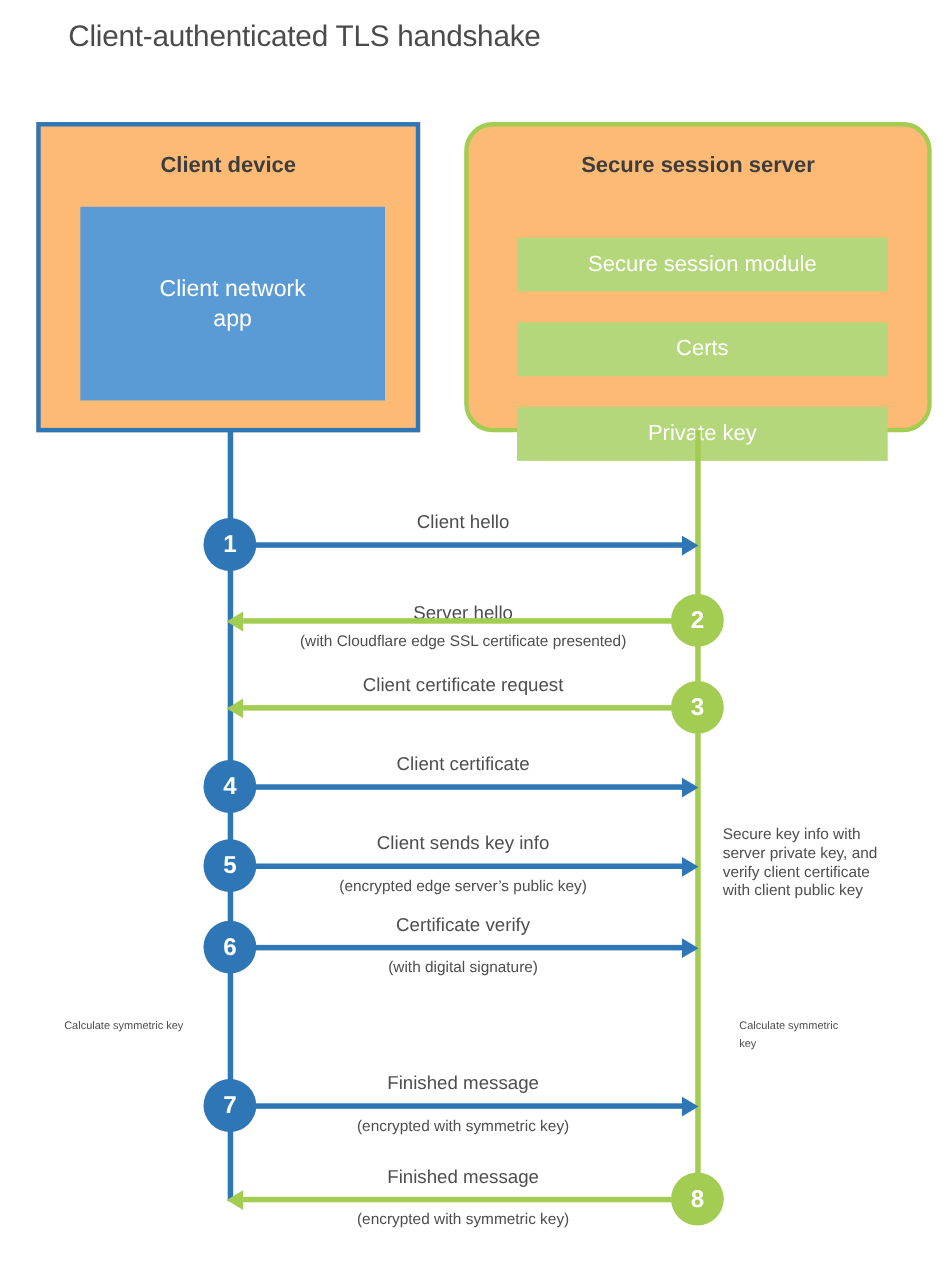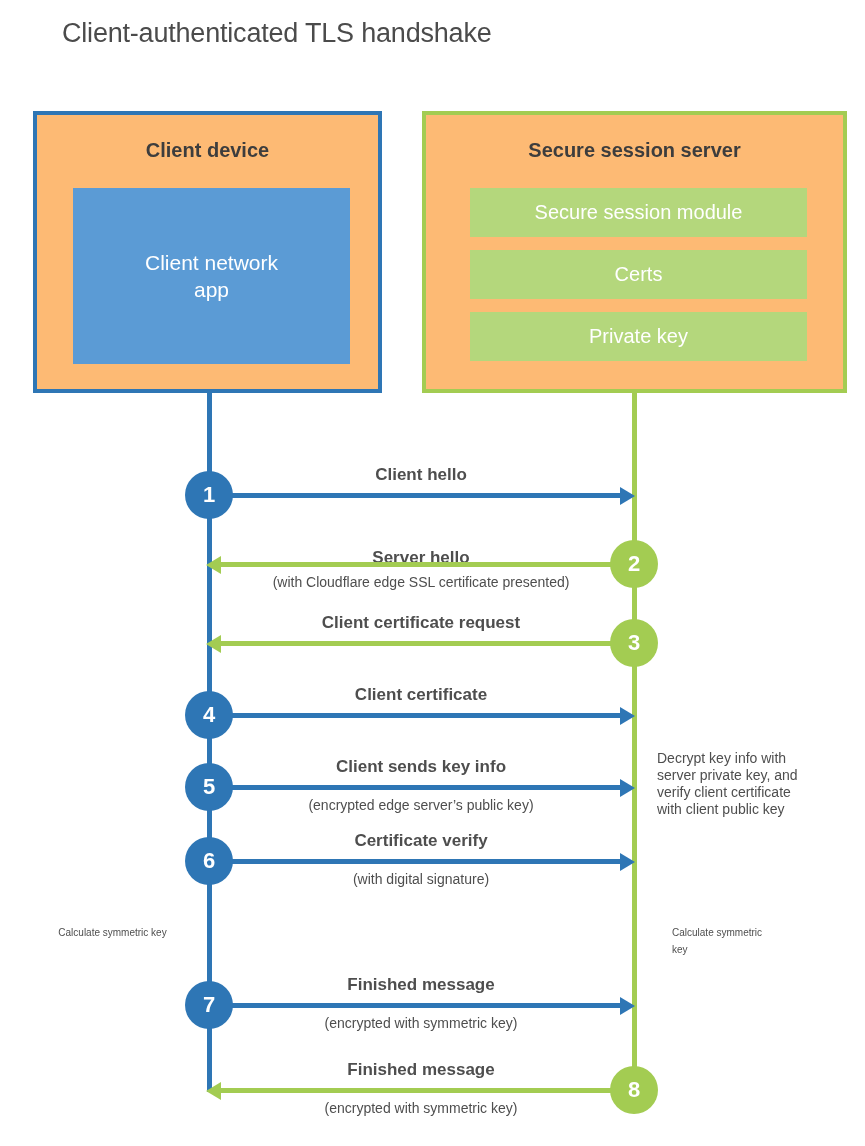--- a/index.html
+++ b/index.html
@@ -15,34 +15,34 @@
   .canvas{position:relative;width:865px;height:1146px;background:#fff;overflow:hidden;}
 
   .page-title{
     position:absolute;left:30px;top:18px;
     font-size:27px;font-weight:300;letter-spacing:-0.2px;color:#4b4b4b;margin-left:32px;
   }
 
   
   .entity-box{position:absolute;top:111px;height:282px;border:4px solid;background:#fdba74;box-sizing:border-box;}
   .client-box{left:33px;width:349px;border-color:var(--blue);}
-  .server-box{left:422px;width:425px;border-color:var(--green);}
+  .server-box{left:422px;width:425px;border-color:var(--green);border-radius:26px;}
   .entity-title{margin-top:24px;text-align:center;font-size:20px;font-weight:bold;color:var(--text-dark);}
 
   .client-app{
     position:absolute;left:36px;top:73px;width:277px;height:176px;
     background:var(--blue-light);color:#fff;font-size:21px;
     display:flex;align-items:center;justify-content:center;text-align:center;
   }
   .client-app .inner{max-width:165px;line-height:1.3;}
 
   .server-modules{position:absolute;left:44px;top:73px;width:337px;}
   .module-bar{
     height:49px;margin-bottom:13px;background:var(--green-light);
-    color:#fff;font-size:20px;display:flex;align-items:center;justify-content:center;
+    color:#fff;font-size:20px;display:flex;align-items:center;justify-content:center;margin-top:28px;
   }
 
   
   .lifeline{position:absolute;top:391px;width:5px;height:701px;}
   .lifeline.blue{left:207px;background:var(--blue);}
   .lifeline.green{left:632px;background:var(--green);}
 
   
   .circle{
     position:absolute;width:48px;height:48px;border-radius:50%;
@@ -56,21 +56,21 @@
   .arrow-line.blue{background:var(--blue);left:230px;width:392px;}
   .arrow-line.green{background:var(--green);left:221px;width:412px;}
 
   .arrow-head{position:absolute;width:0;height:0;z-index:2;
     border-top:9px solid transparent;border-bottom:9px solid transparent;}
   .arrow-head.right{left:620px;border-left:15px solid var(--blue);}
   .arrow-head.left{left:206px;border-right:15px solid var(--green);}
 
   .step-label{
     position:absolute;left:221px;width:400px;text-align:center;
-    font-size:17px;color:var(--text-mid);font-weight:bold;
+    font-size:17px;color:var(--text-mid);
   }
   .step-sublabel{
     position:absolute;left:221px;width:400px;text-align:center;
     font-size:14px;color:var(--text-mid);
   }
 
   
   .s1 .circle{top:471px;} .s1 .arrow-line{top:493px;} .s1 .arrow-head{top:487px;} .s1 .step-label{top:465px;}
   .s2 .circle{top:540px;} .s2 .arrow-line{top:562px;} .s2 .arrow-head{top:556px;} .s2 .step-label{top:548px;} .s2 .step-sublabel{top:574px;}
   .s3 .circle{top:619px;} .s3 .arrow-line{top:641px;} .s3 .arrow-head{top:635px;} .s3 .step-label{top:613px;}
@@ -171,17 +171,17 @@
   </div>
 
   <div class="step s8">
     <div class="circle green">8</div>
     <div class="arrow-line green"></div>
     <div class="arrow-head left"></div>
     <div class="step-label">Finished message</div>
     <div class="step-sublabel">(encrypted with symmetric key)</div>
   </div>
 
-  <div class="note-decrypt">Decrypt key info with server private key, and verify client certificate with client public key</div>
+  <div class="note-decrypt">Secure key info with server private key, and verify client certificate with client public key</div>
   <div class="note-calc left">Calculate symmetric key</div>
   <div class="note-calc right">Calculate symmetric key</div>
 
 </div>
 
 </body></html>

